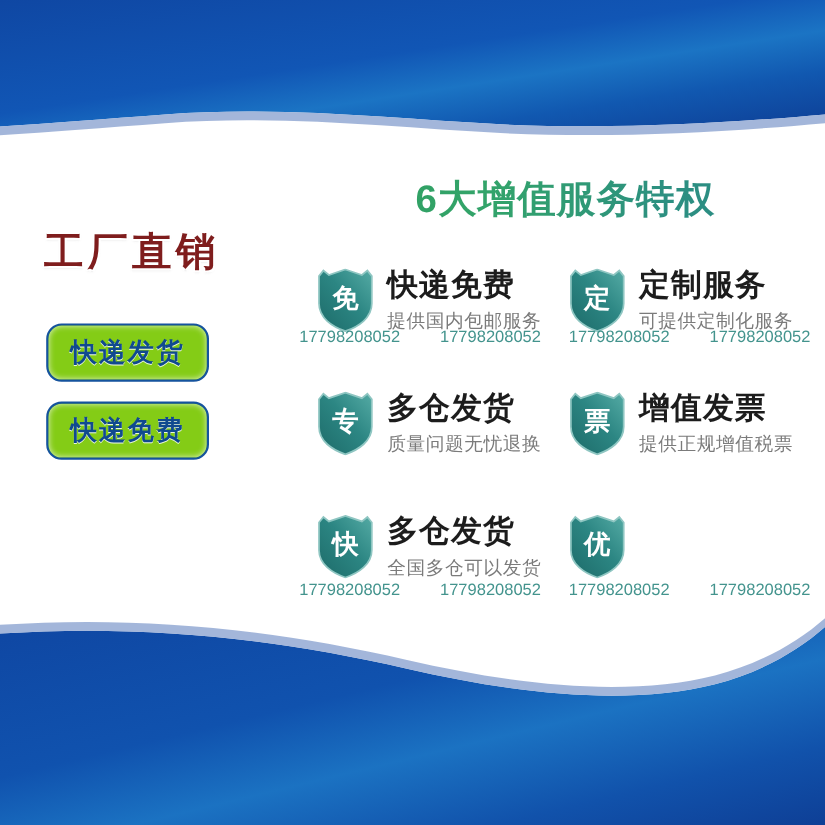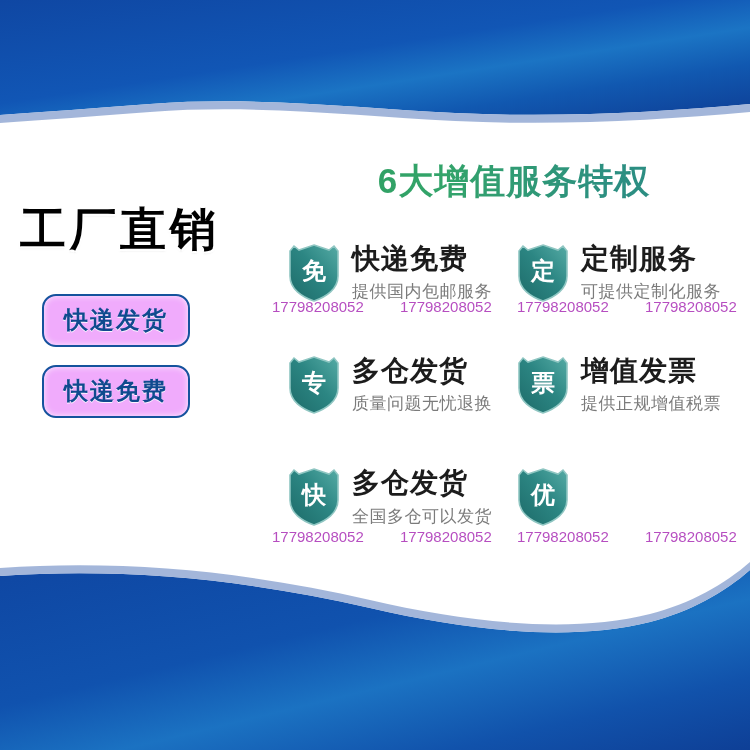--- a/index.html
+++ b/index.html
@@ -28,47 +28,47 @@
   .wave-bottom { bottom: 0; height: 220px; }
 
   
   .left-block {
     position: absolute;
     left: 0;
     top: 196px;
     width: 268px;
   }
   .headline {
-    font-size: 46px;
+    font-size: 36px;
     font-weight: bold;
     letter-spacing: 4px;
-    color: #000000;
+    color: #7f1d1d;
     line-height: 66px;
-    padding-left: 20px;
+    padding-left: 40px;
     text-shadow:
       1.5px 1.5px 0 #ffffff,
       -1.5px 1.5px 0 #ffffff,
       1.5px -1.5px 0 #ffffff,
       -1.5px -1.5px 0 #ffffff,
       0 2px 2px rgba(120,120,120,0.25);
     white-space: nowrap;
   }
   .badge-list {
     margin-top: 32px;
     padding-left: 42px;
   }
   .pill {
     display: inline-block;
     box-sizing: border-box;
     min-width: 148px;
     padding: 8px 16px 9px 16px;
     margin-bottom: 18px;
     border: 2.5px solid #15539d;
     border-radius: 14px;
-    background: #f0abfc;
+    background: #84cc16;
     color: #104a8f;
     font-size: 24px;
     font-weight: bold;
     letter-spacing: 2px;
     text-align: center;
     text-shadow: 0 1px 0 rgba(255,255,255,0.85);
     box-shadow: inset 0 0 6px rgba(255,255,255,0.8);
   }
 
   
@@ -144,21 +144,21 @@
 
   
   .watermarks {
     position: absolute;
     inset: 0;
     pointer-events: none;
   }
   .wm {
     position: absolute;
     font-size: 15px;
-    color: #a21caf;
+    color: #0f766e;
     opacity: 0.78;
     white-space: nowrap;
     font-family: "Liberation Sans", "DejaVu Sans", sans-serif;
   }
 </style>
 </head>
 <body>
 
 <div id="banner">
 

